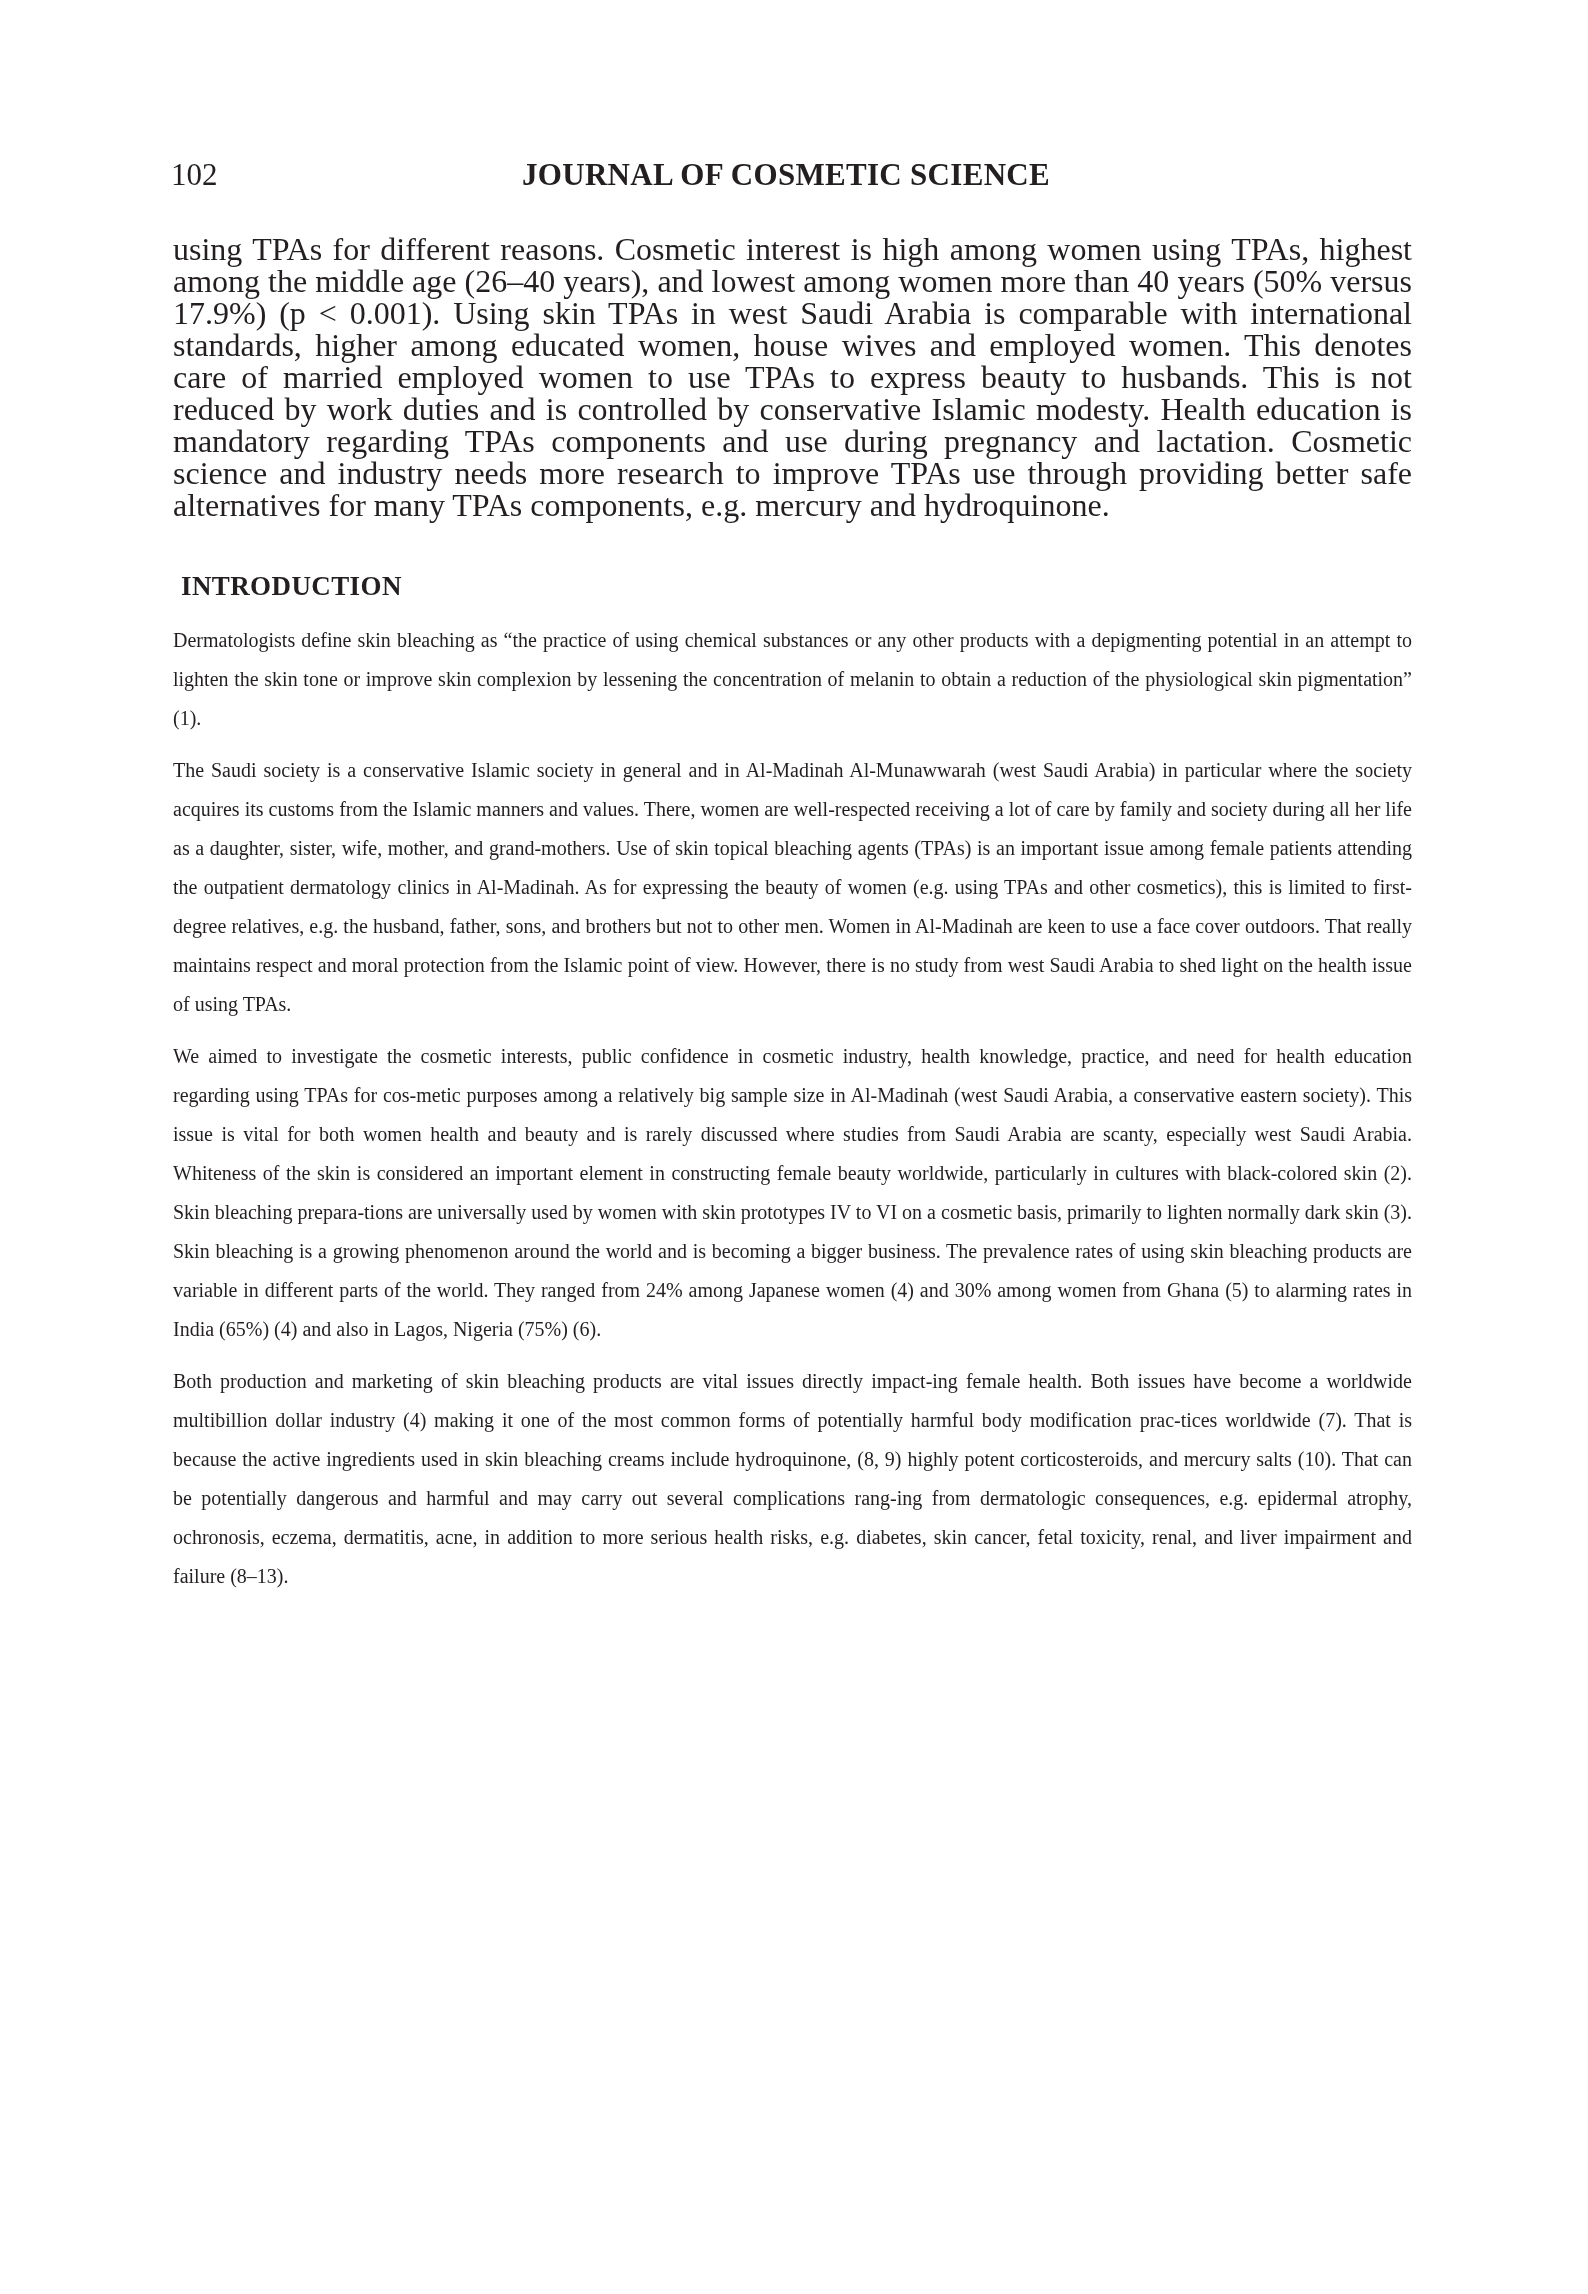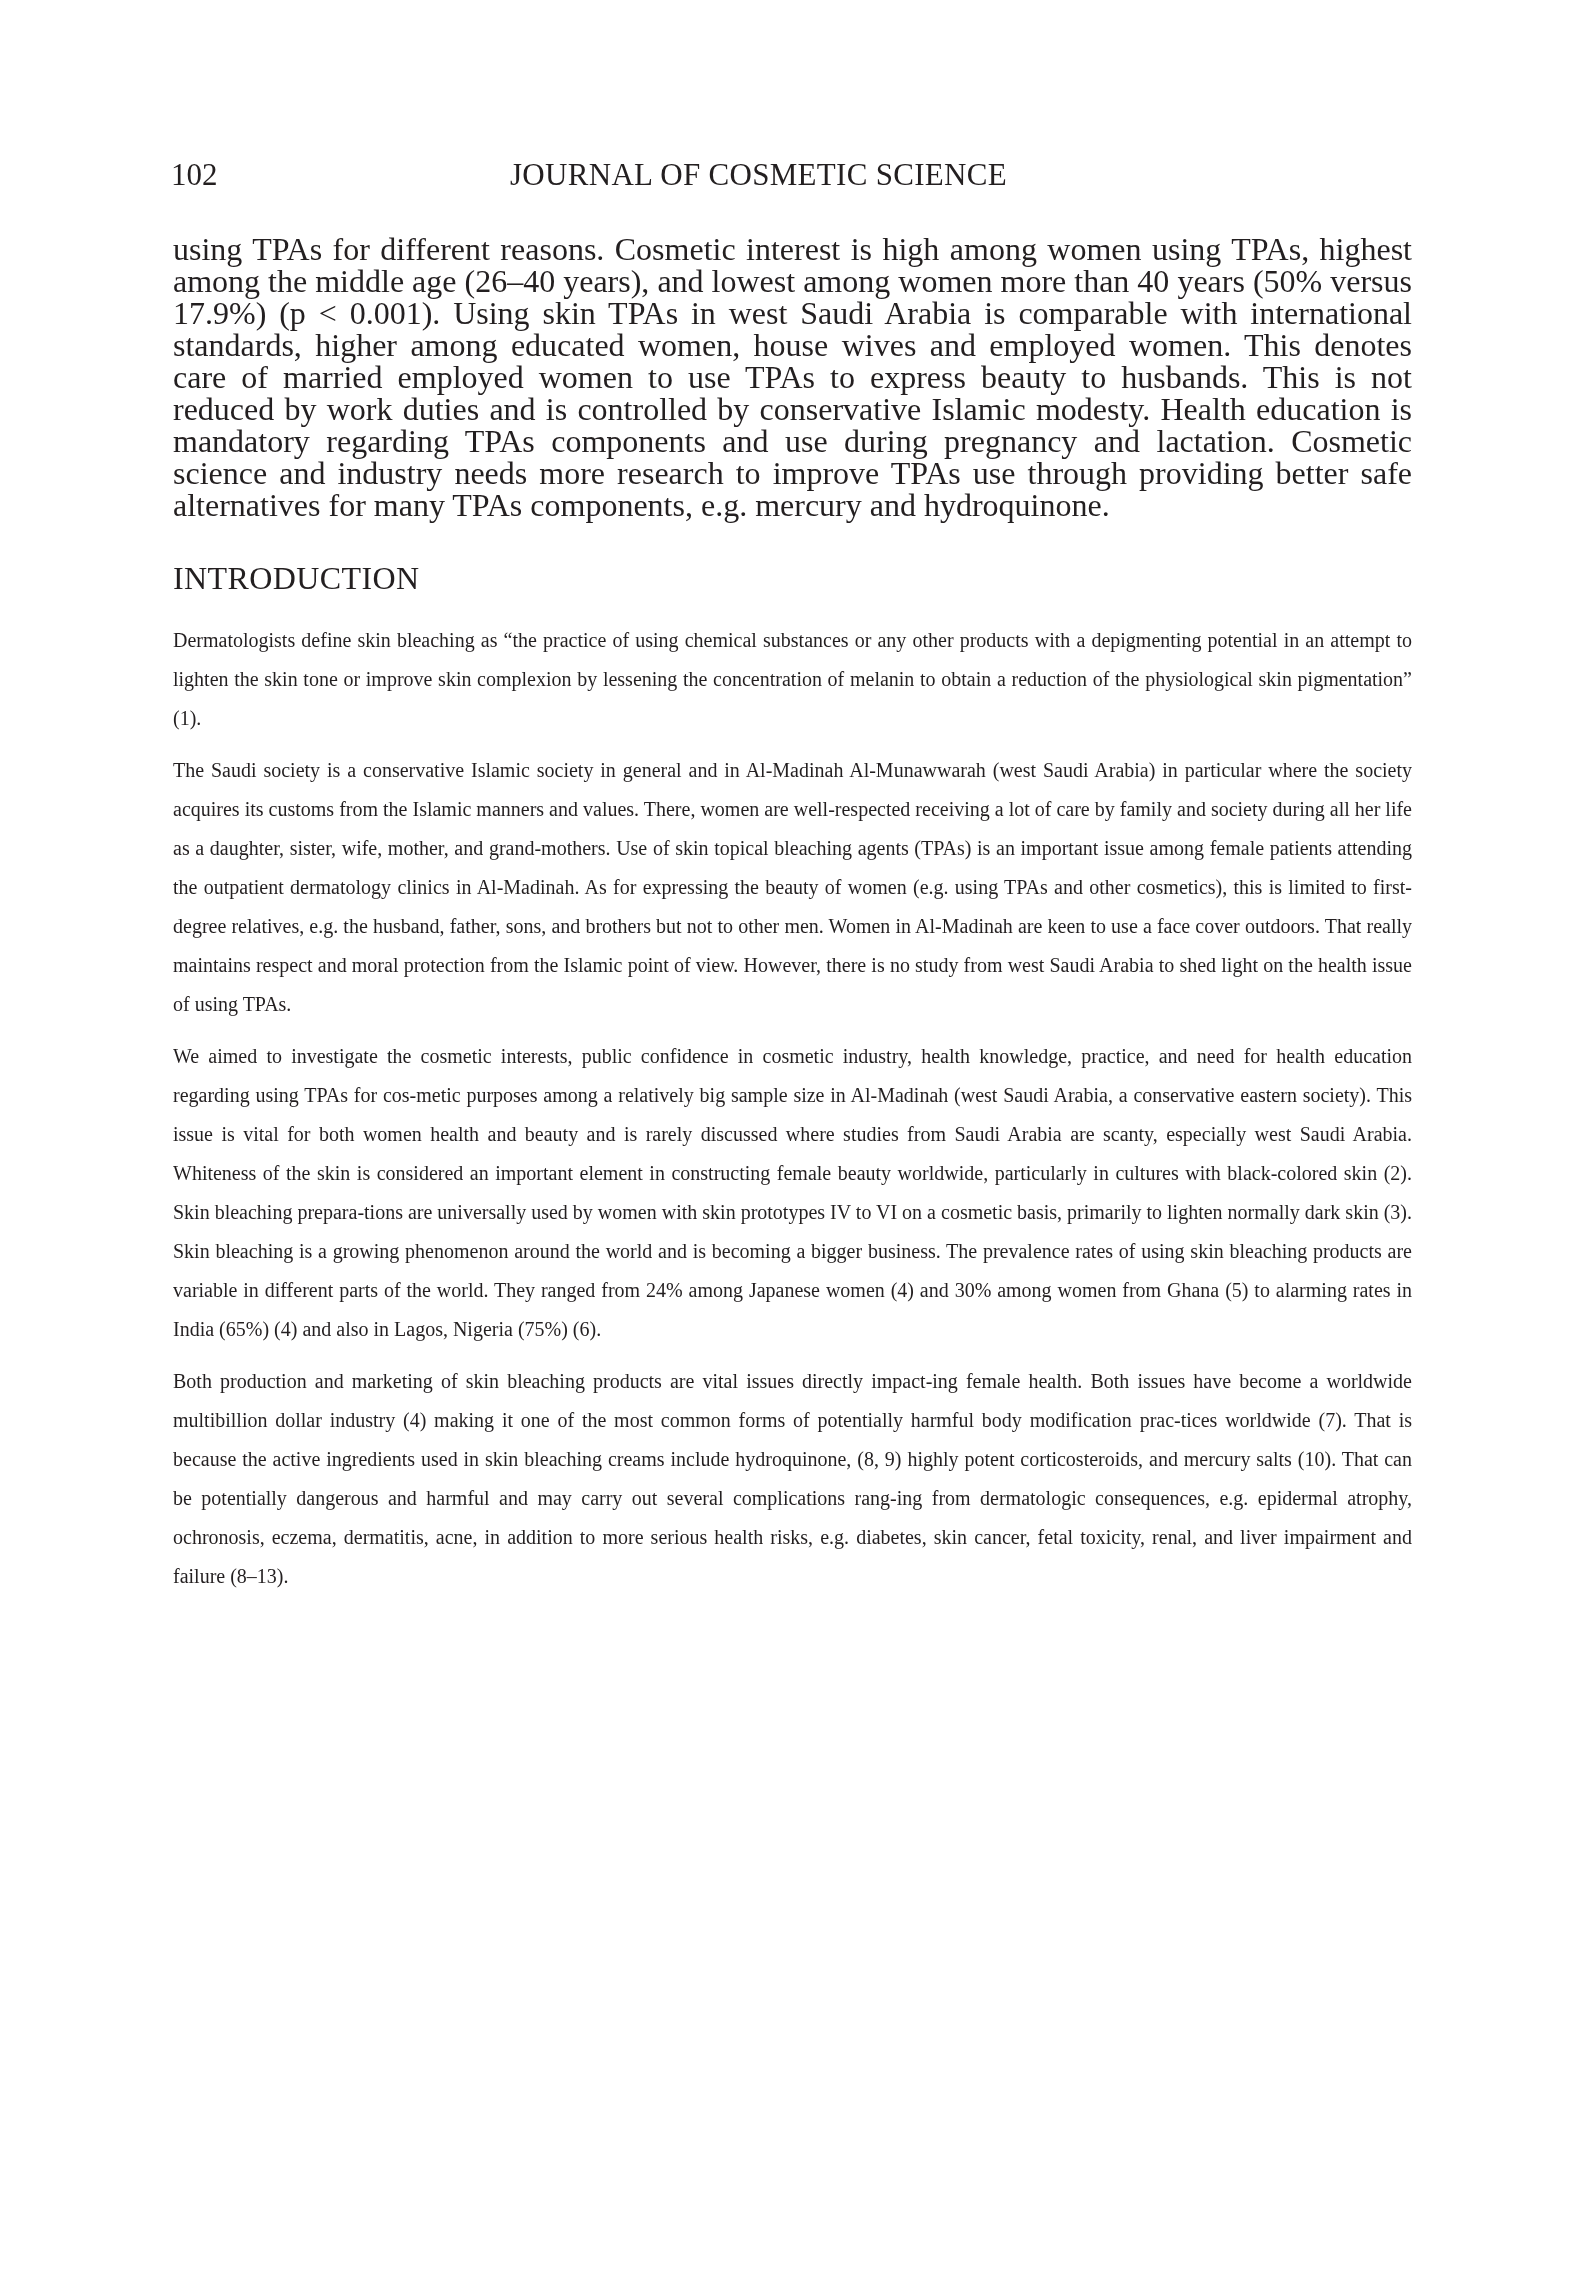--- a/index.html
+++ b/index.html
@@ -31,44 +31,45 @@
       line-height: 38px;
       margin-top: 32px;
     }
     .page-number {
       position: absolute;
       left: 0;
       top: 0;
     }
     .journal-title {
       position: absolute;
-      left: 339px;
+      left: 351px;
       top: 0;
       letter-spacing: 0.3px;
+      font-weight: bold;
     }
     .abstract {
       position: absolute;
       left: 173px;
       top: 233px;
       width: 1239px;
       font-size: 32px;
       line-height: 32px;
       text-align: justify;
       hyphens: manual;
     }
     .abstract p { margin: 0; }
     .section-heading {
       position: absolute;
       left: 173px;
       top: 561px;
-      font-size: 32px;
+      font-size: 27px;
       line-height: 34px;
-      font-weight: normal;
+      font-weight: bold;
       letter-spacing: 0.4px;
-      margin: 0;
+      margin: 8px;
     }
     .body-text {
       position: absolute;
       left: 173px;
       top: 621px;
       width: 1239px;
       font-size: 20px;
       line-height: 39px;
       text-align: justify;
     }

